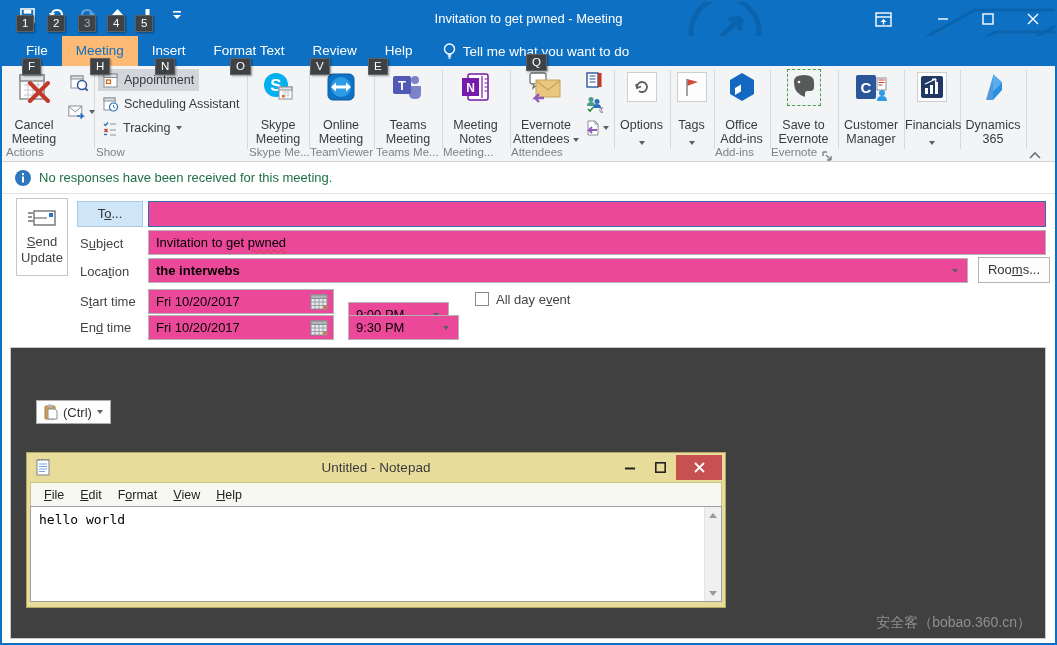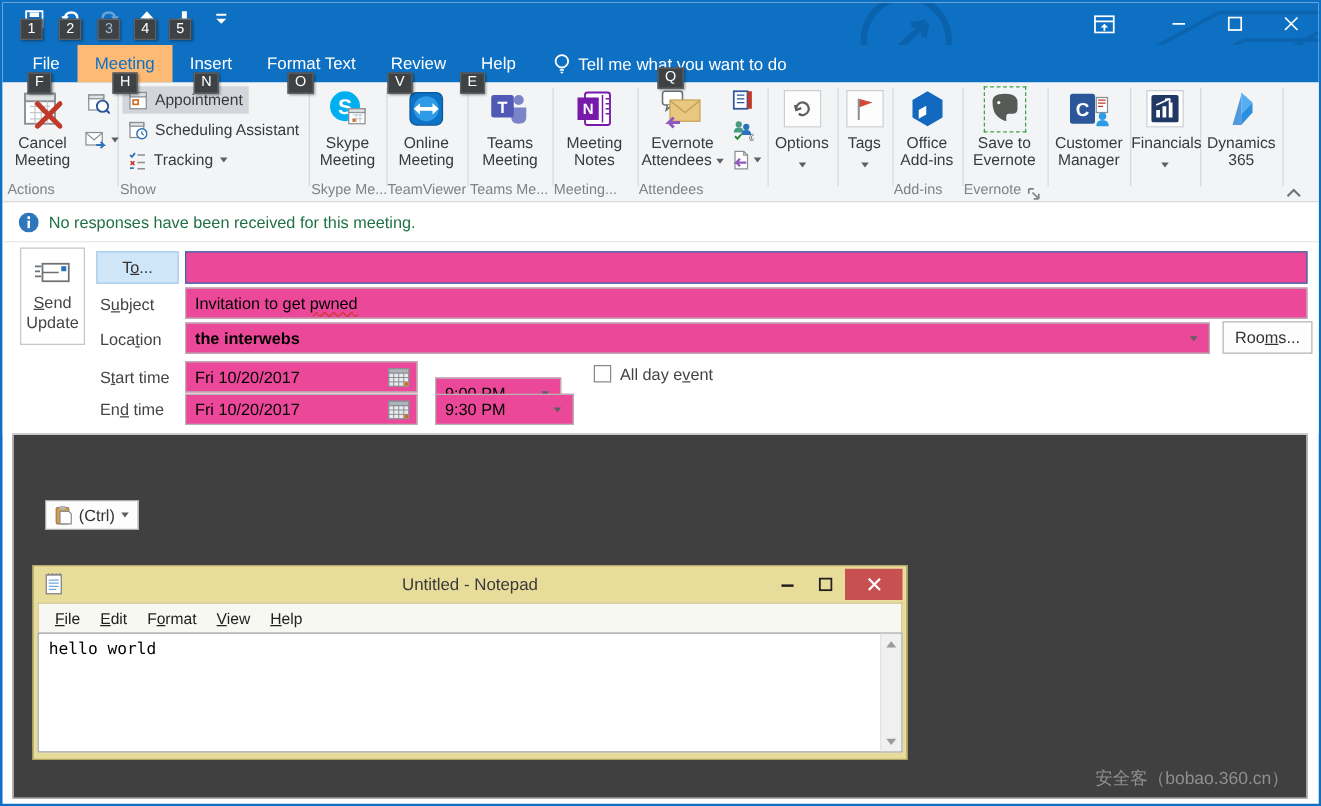--- a/index.html
+++ b/index.html
@@ -28,21 +28,21 @@
     padding:0 5px; border:1px solid #5d6164; box-shadow:1px 1px 2px rgba(0,0,0,.4); z-index:50; }
   .keytip.dim{ color:#9fb6c9; }
 
   
   .ribbon{ position:absolute; left:0; top:64px; right:0; height:96px; background:#f3f4f5; border-bottom:1px solid #d4d4d4; }
   .rsep{ position:absolute; top:4px; bottom:12px; width:1px; background:#d8d9da; }
   .rgroup{ position:absolute; top:0; height:95px; }
   .rgl{ position:absolute; bottom:3px; left:0; right:0; text-align:left; font-size:11.5px; color:#7e8286; white-space:nowrap; }
   .bigbtn{ position:absolute; top:3px; left:0; right:0; text-align:center; color:#383b3d; font-size:12.5px; cursor:default; }
   .bicon{ height:36px; display:flex; align-items:center; justify-content:center; }
-  .blabel{ line-height:14px; margin-top:2px; }
+  .blabel{ line-height:14px; margin-top:13px; }
   .caret{ display:inline-block; width:0; height:0; border-left:3.5px solid transparent; border-right:3.5px solid transparent; border-top:4px solid #5c6063; vertical-align:middle; }
   .showitem{ position:absolute; left:2px; height:22px; display:flex; align-items:center; gap:6px; font-size:12.5px; color:#383b3d; padding:0 5px; white-space:nowrap; }
   .showitem.sel{ background:#d2d6db; }
   .smicon{ position:absolute; width:22px; height:20px; display:flex; align-items:center; justify-content:center; }
   .boxicon{ border:1px solid #ccd0d3; background:#fdfdfd; width:30px; height:30px; display:flex; align-items:center; justify-content:center; }
   .dashed{ outline:1.5px dashed #43a047; outline-offset:1px; }
   .chevron{ position:absolute; right:14px; bottom:8px; width:12px; height:8px; }
   .launcher{ position:absolute; right:4px; bottom:4px; width:10px; height:10px; }
 
   
@@ -134,20 +134,21 @@
             <path d="M6.5,13 L1,7 L4.5,7 L4.5,1 L8.5,1 L8.5,7 L12,7 Z" fill="#fff"></path>
           </svg>
       </div>
       <div class="qbtn">
         <svg width="10" height="10" viewBox="0 0 10 10">
             <rect x="1" y="1" width="8" height="1.6" fill="#fff"></rect>
             <path d="M1,5 L9,5 L5,9 Z" fill="#fff"></path>
           </svg>
       </div>
     </div>
+    <div class="wtitle">Invitation to get pwned  -  Meeting</div>
     <div class="wctrls">
       <div class="wc rdo">
         <svg width="17" height="15" viewBox="0 0 17 15">
             <rect x="1" y="1" width="15" height="13" fill="none" stroke="#fff" stroke-width="1.4"></rect>
             <line x1="1" y1="5" x2="16" y2="5" stroke="#fff" stroke-width="1.4"></line>
             <path d="M8.5,7 L11.5,10 L5.5,10 Z" fill="#fff"></path>
             <line x1="8.5" y1="9" x2="8.5" y2="12.5" stroke="#fff" stroke-width="1.4"></line>
           </svg>
       </div>
       <div class="wc">

